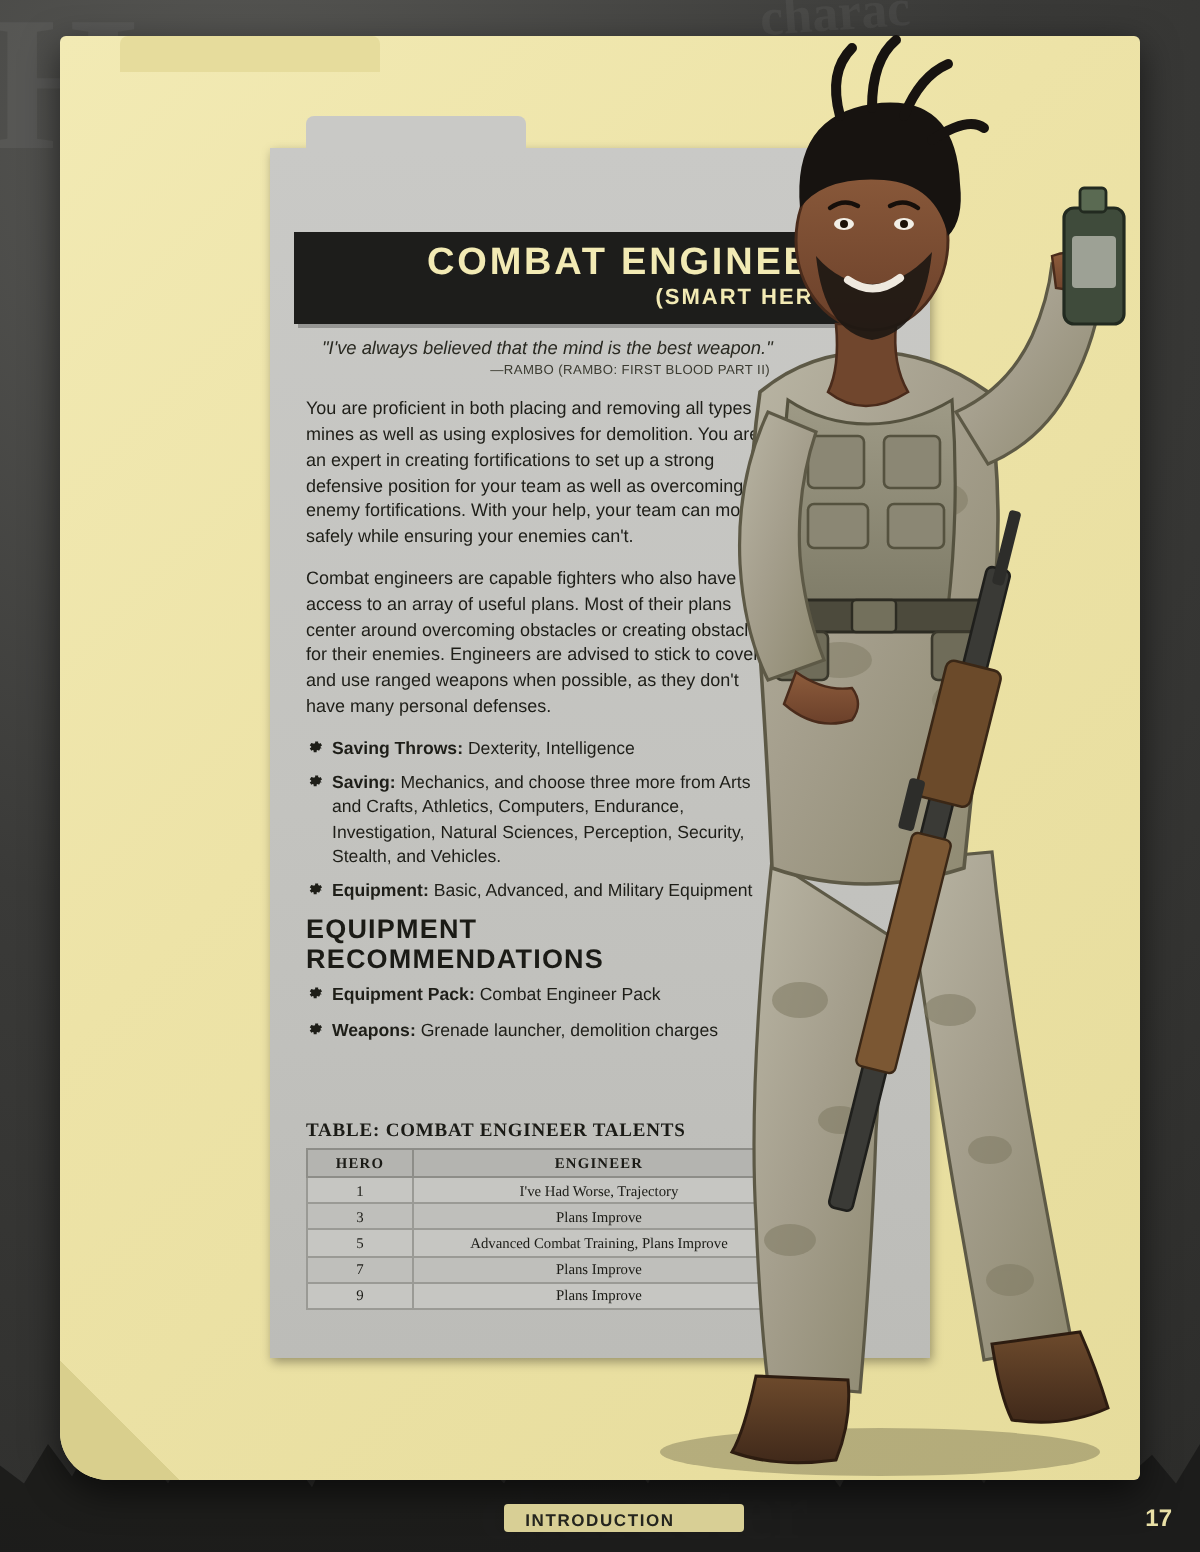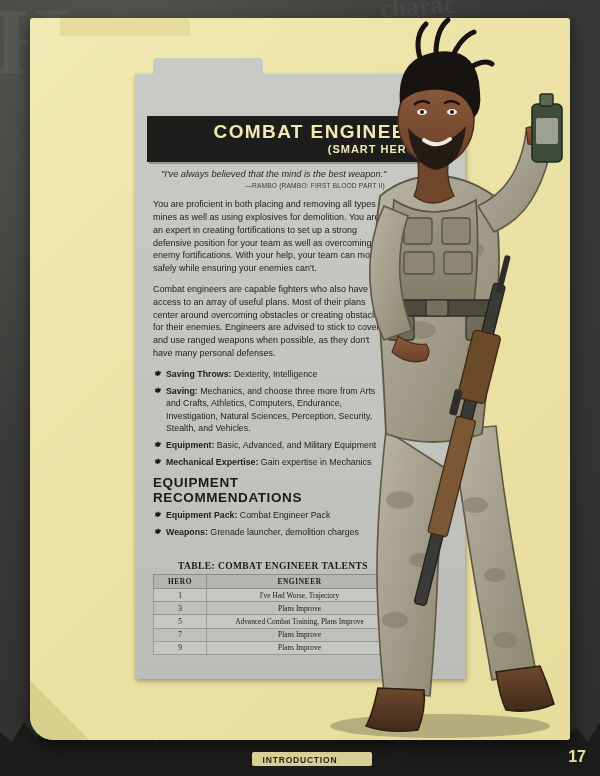--- a/index.html
+++ b/index.html
@@ -203,21 +203,20 @@
   .bullet-row b { font-weight: bold; }
 
   
   .table-wrap {
     position: absolute;
     left: 18px;
     top: 487px;
     width: 240px;
   }
   .table-title {
-    text-align: center;
     font-family: "Liberation Serif", serif;
     font-weight: bold;
     font-size: 9.5px;
     letter-spacing: 0.4px;
     color: #1b1b16;
     margin-bottom: 3px;
   }
   table.talents {
     width: 100%;
     border-collapse: collapse;
@@ -273,21 +272,21 @@
     font-size: 8.5px;
     letter-spacing: 0.8px;
     color: #25251e;
   }
   .page-num {
     position: absolute;
     right: 14px;
     bottom: 10px;
     font-family: "Liberation Sans", sans-serif;
     font-weight: bold;
-    font-size: 16px;
+    font-size: 12px;
     color: #e9e0a6;
   }
 </style>
 </head>
 <body>
 
 <div id="page">
 
   <div class="bg-dark"></div>
 
@@ -342,28 +341,20 @@
 
         <div class="bullet-row">
           <span class="gear">
             <svg viewBox="0 0 24 24" width="9" height="9">
                 <path fill="#1e1e18" d="M12 8a4 4 0 100 8 4 4 0 000-8zm9.4 5.6l-1.9-1.1c.1-.5.1-1 0-1.5l1.9-1.1-2-3.4-1.9 1.1c-.4-.3-.8-.6-1.3-.8V4.6h-4v2.2c-.5.2-.9.5-1.3.8L7 6.5l-2 3.4L6.9 11c-.1.5-.1 1 0 1.5L5 13.6l2 3.4 1.9-1.1c.4.3.8.6 1.3.8v2.2h4v-2.2c.5-.2.9-.5 1.3-.8l1.9 1.1 2-3.4z"></path>
               </svg>
           </span>
           <b>Equipment:</b><span> Basic, Advanced, and Military Equipment</span>
         </div>
 
-        <div class="bullet-row">
-          <span class="gear">
-            <svg viewBox="0 0 24 24" width="9" height="9">
-                <path fill="#1e1e18" d="M12 8a4 4 0 100 8 4 4 0 000-8zm9.4 5.6l-1.9-1.1c.1-.5.1-1 0-1.5l1.9-1.1-2-3.4-1.9 1.1c-.4-.3-.8-.6-1.3-.8V4.6h-4v2.2c-.5.2-.9.5-1.3.8L7 6.5l-2 3.4L6.9 11c-.1.5-.1 1 0 1.5L5 13.6l2 3.4 1.9-1.1c.4.3.8.6 1.3.8v2.2h4v-2.2c.5-.2.9-.5 1.3-.8l1.9 1.1 2-3.4z"></path>
-              </svg>
-          </span>
-          <b>Mechanical Expertise:</b><span> Gain expertise in Mechanics</span>
-        </div>
 
         <div class="section-head">EQUIPMENT RECOMMENDATIONS</div>
 
         <div class="bullet-row">
           <span class="gear">
             <svg viewBox="0 0 24 24" width="9" height="9">
                 <path fill="#1e1e18" d="M12 8a4 4 0 100 8 4 4 0 000-8zm9.4 5.6l-1.9-1.1c.1-.5.1-1 0-1.5l1.9-1.1-2-3.4-1.9 1.1c-.4-.3-.8-.6-1.3-.8V4.6h-4v2.2c-.5.2-.9.5-1.3.8L7 6.5l-2 3.4L6.9 11c-.1.5-.1 1 0 1.5L5 13.6l2 3.4 1.9-1.1c.4.3.8.6 1.3.8v2.2h4v-2.2c.5-.2.9-.5 1.3-.8l1.9 1.1 2-3.4z"></path>
               </svg>
           </span>
           <b>Equipment Pack:</b><span> Combat Engineer Pack</span>

